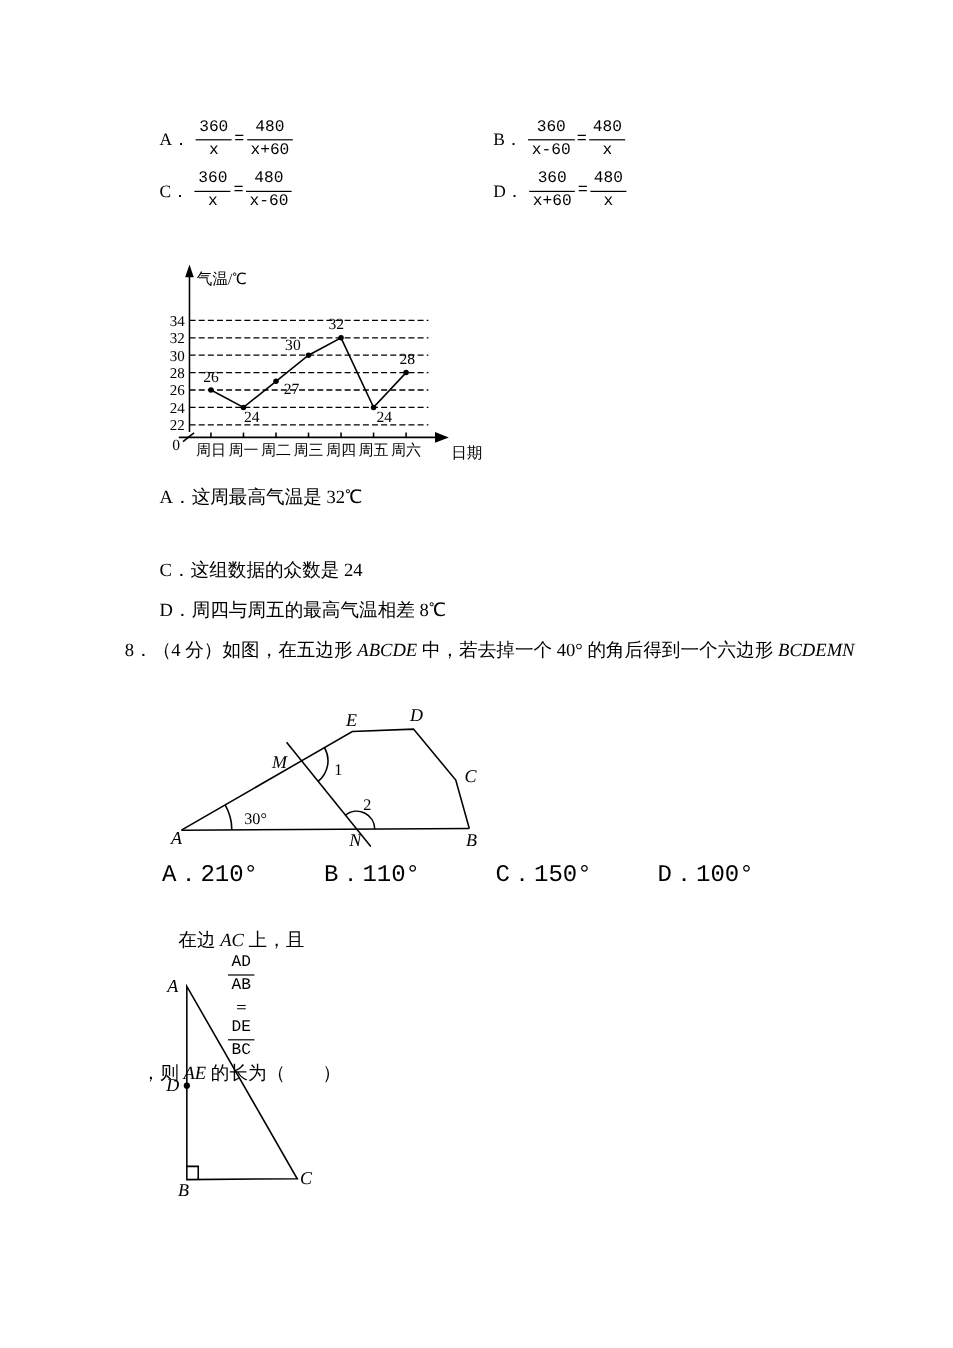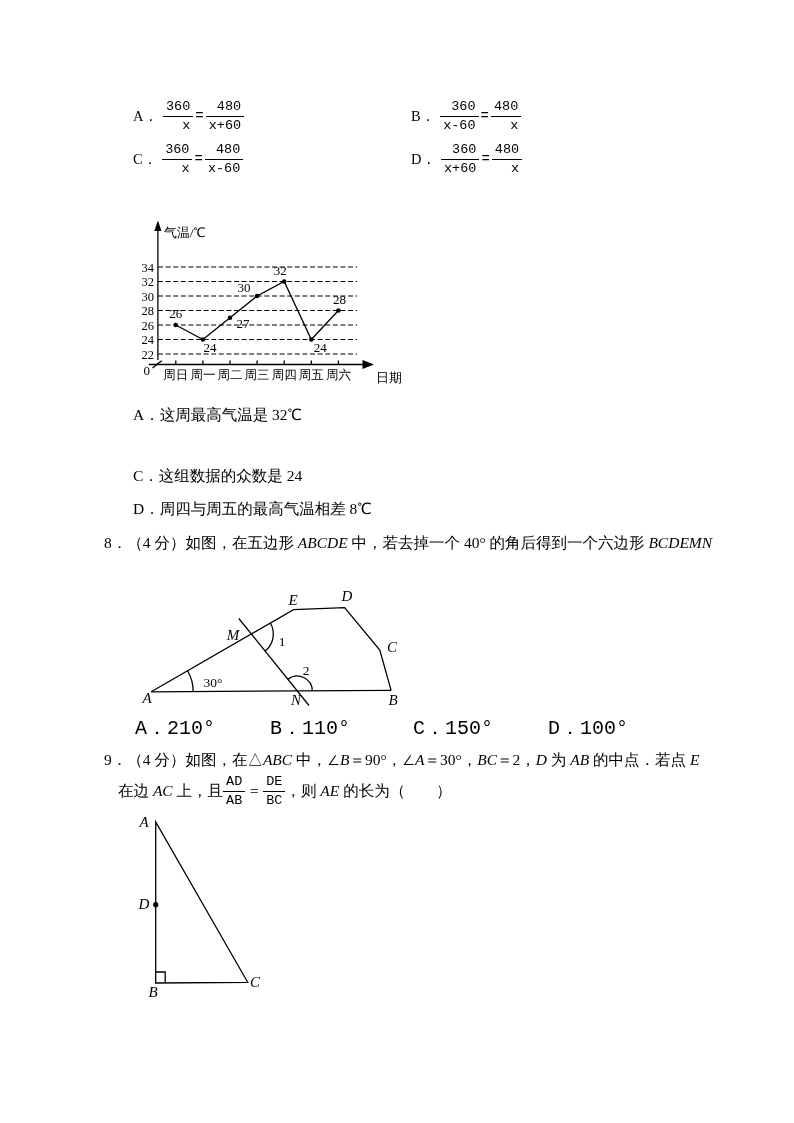--- a/index.html
+++ b/index.html
@@ -8,28 +8,28 @@
   .page{position:absolute;left:0;top:0;width:794px;height:1123px;background:#fff;}
   .stem{position:absolute;font-size:15.5px;white-space:nowrap;line-height:20px;}
   .seg span{font-style:normal;}
   .seg .it, .stem .it{font-style:italic;}
   .optline{position:absolute;font-size:15.5px;white-space:nowrap;line-height:20px;text-align:center;}
   .mono{font-family:"Liberation Mono","Liberation Serif",monospace;}
   .q8opt{position:absolute;font-family:"Liberation Mono","Liberation Serif",monospace;
          font-size:20px;white-space:nowrap;}
   .q6opt{position:absolute;display:flex;align-items:center;height:42px;}
   .olabel{font-size:14.5px;margin-right:5px;}
-  .frac{display:inline-block;text-align:right;vertical-align:middle;
+  .frac{display:inline-block;text-align:center;vertical-align:middle;
         font-family:"Liberation Mono","Liberation Serif",monospace;
         font-size:13.5px;line-height:1.3;}
   .frac .num{display:block;border-bottom:1.2px solid #000;padding:0 3px;}
   .frac .den{display:block;padding:0 3px;}
   .feq{font-size:14px;margin:0 2px;}
   .q9l2{position:absolute;display:flex;align-items:center;height:36px;
-        font-size:15.5px;white-space:nowrap;}
+        font-size:15.5px;white-space:nowrap;flex-direction:column;}
   svg{position:absolute;overflow:visible;}
   .fl{fill:none;stroke:#000;stroke-width:1.3;}
   .flab{font-family:"Liberation Serif",serif;font-style:italic;font-size:15px;}
   .fnum{font-family:"Liberation Serif",serif;font-size:13.5px;}
   .cax{stroke:#000;stroke-width:1.3;fill:none;}
   .cdash{stroke:#000;stroke-width:1.1;stroke-dasharray:5 2.6;fill:none;}
   .carrow{fill:#000;stroke:none;}
   .ctick{font-family:"Liberation Serif",serif;font-size:12.5px;}
   .ccat{font-family:"Liberation Serif",serif;font-size:12.5px;}
   .cval{font-family:"Liberation Serif",serif;font-size:13px;}
@@ -175,21 +175,20 @@
     <text class="fnum" x="83" y="102" text-anchor="middle">30°</text>
     <text class="fnum" x="152" y="61" text-anchor="middle">1</text>
     <text class="fnum" x="176" y="90" text-anchor="middle">2</text>
   </svg>
 
   <div class="q8opt" style="left:135px;top:714px">A．210°</div>
   <div class="q8opt" style="left:270px;top:714px">B．110°</div>
   <div class="q8opt" style="left:413px;top:714px">C．150°</div>
   <div class="q8opt" style="left:548px;top:714px">D．100°</div>
 
-  <div class="stem seg" style="left:104px;top:750px"><span>9．（4 分）如图，在△</span><span class="it">ABC</span><span> 中，∠</span><span class="it">B</span><span>＝90°，∠</span><span class="it">A</span><span>＝30°，</span><span class="it">BC</span><span>＝2，</span><span class="it">D</span><span> 为 </span><span class="it">AB</span><span> 的中点．若点 </span><span class="it">E</span></div>
   <div class="q9l2" style="left:118px;top:773px">
     <span class="seg"><span>在边 </span><span class="it">AC</span><span> 上，且</span></span>
     <span class="frac">
         <span class="num">AD</span>
         <span class="den">AB</span>
       </span>
     <span class="feq">＝</span>
     <span class="frac">
         <span class="num">DE</span>
         <span class="den">BC</span>

